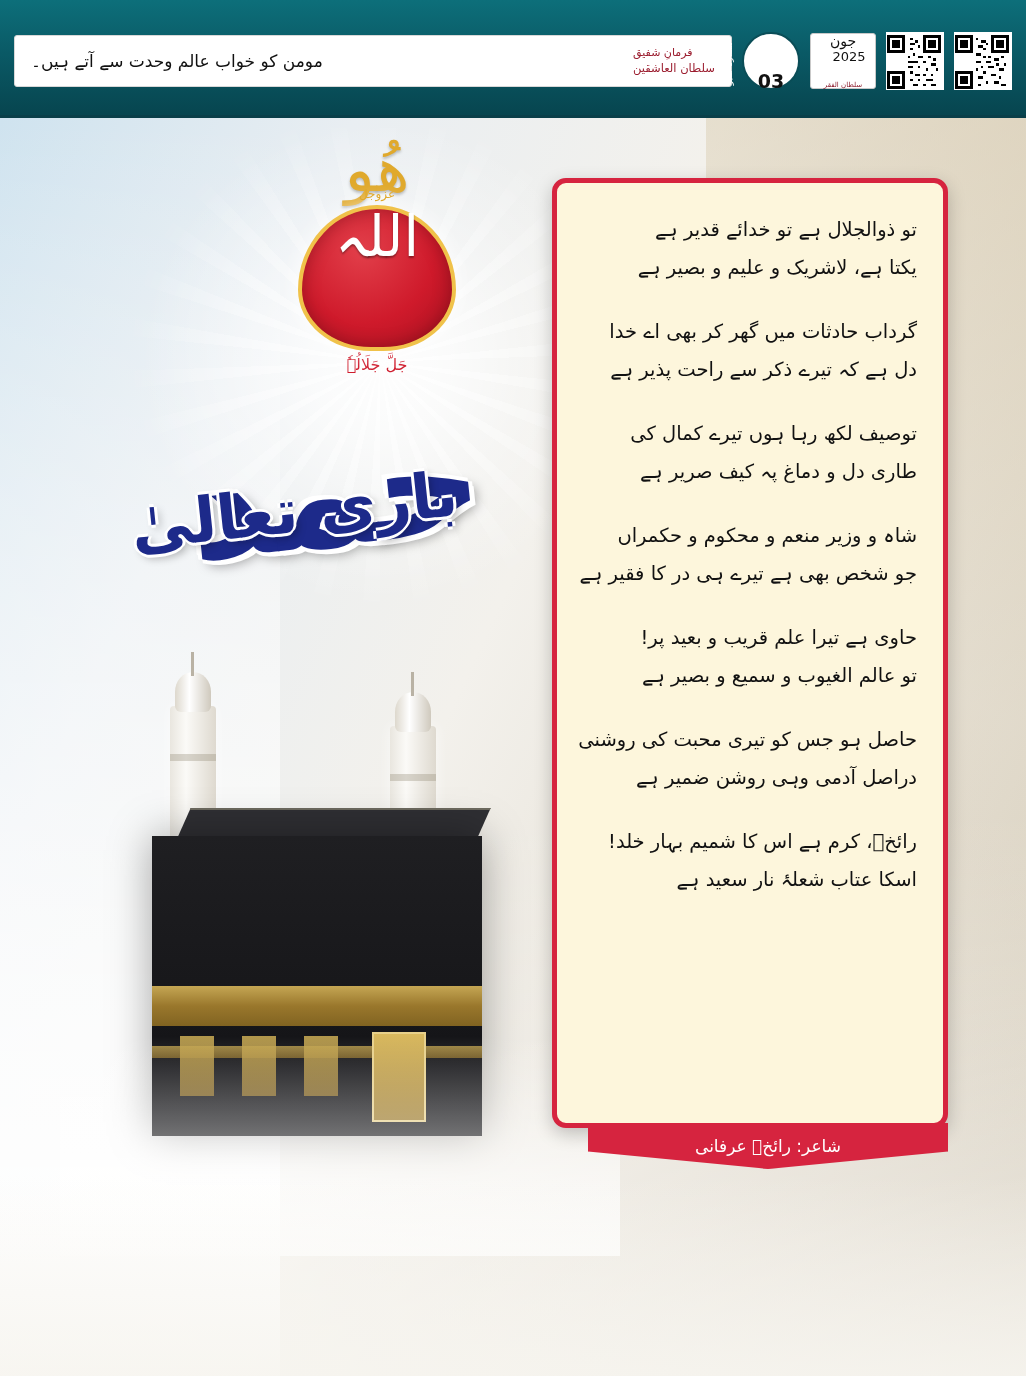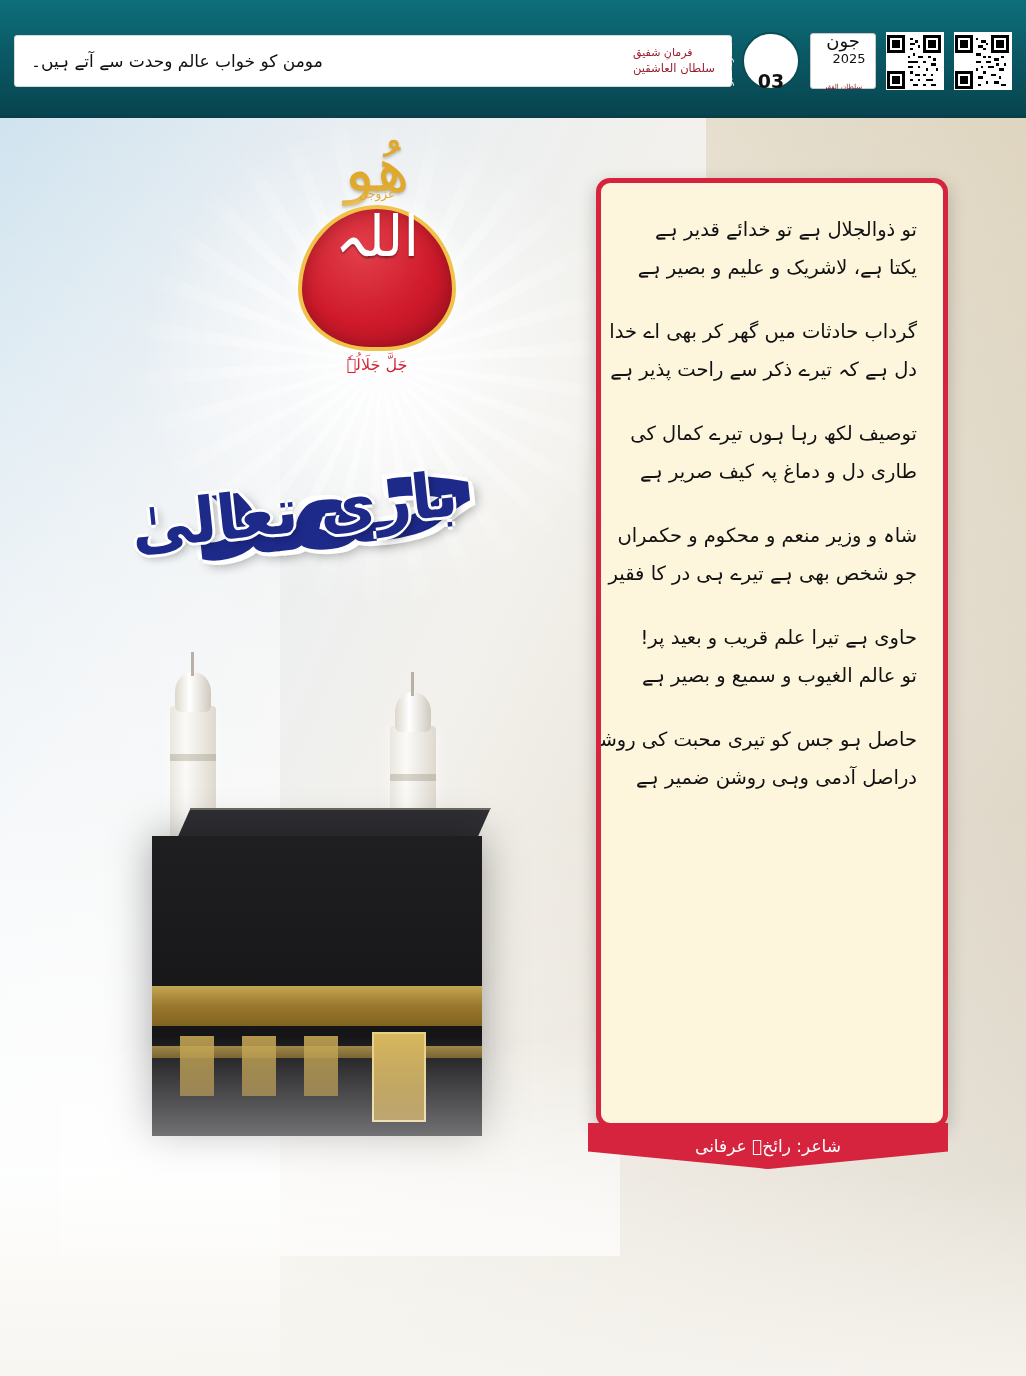--- a/index.html
+++ b/index.html
@@ -97,21 +97,21 @@
     background: #ffffff;
     border: 1px solid #c9c9c9;
     border-radius: 3px;
     flex: 0 0 auto;
     display: flex;
     flex-direction: column;
     align-items: center;
     justify-content: center;
     line-height: 1.15;
   }
-  .date-badge .m { font-size: 18px; color: #111; }
+  .date-badge .m { font-size: 14px; color: #111; }
   .date-badge .y { font-size: 13px; color: #111; margin-left: 12px; }
   .date-badge .seal {
     font-size: 7px; color: #8c1b2c;
     margin-top: 16px;
   }
   .qr {
     width: 58px; height: 58px;
     flex: 0 0 auto;
     background: #ffffff;
     padding: 2px;
@@ -325,21 +325,21 @@
       3px 0 0 #ffffff, -3px 0 0 #ffffff, 0 3px 0 #ffffff, 0 -3px 0 #ffffff,
       4px 4px 9px rgba(0,0,0,0.3);
     transform: rotate(-6deg);
   }
 
   
   .poem-card {
     position: absolute;
     right: 78px;
     top: 60px;
-    width: 352px;
+    width: 396px;
     height: 950px;
     background: #fdf6dc;
     border: 5px solid #d6243f;
     border-radius: 14px;
     box-sizing: border-box;
     box-shadow: 0 6px 18px rgba(0,0,0,0.22);
     padding: 28px 26px 20px 26px;
     overflow: hidden;
   }
   .couplet {
@@ -568,20 +568,24 @@
         <div class="line">جو شخص بھی ہے تیرے ہی در کا فقیر ہے</div>
       </div>
       <div class="couplet">
         <div class="line">حاوی ہے تیرا علم قریب و بعید پر!</div>
         <div class="line">تو عالم الغیوب و سمیع و بصیر ہے</div>
       </div>
       <div class="couplet">
         <div class="line">حاصل ہو جس کو تیری محبت کی روشنی</div>
         <div class="line">دراصل آدمی وہی روشن ضمیر ہے</div>
       </div>
+      <div class="couplet">
+        <div class="line">رائخؔ، کرم ہے اس کا شمیم بہار خلد!</div>
+        <div class="line">اسکا عتاب شعلۂ نار سعید ہے</div>
+      </div>
     </div>
 
     <div class="poet-ribbon">
       <span class="pn">شاعر: رائخؔ عرفانی</span>
     </div>
 
     <div class="footer-fade"></div>
   </div>
 </div>
 

